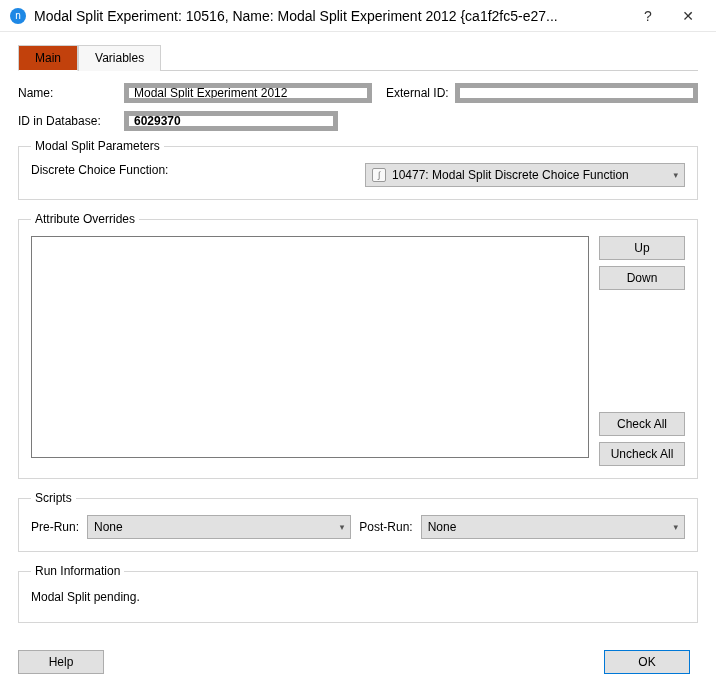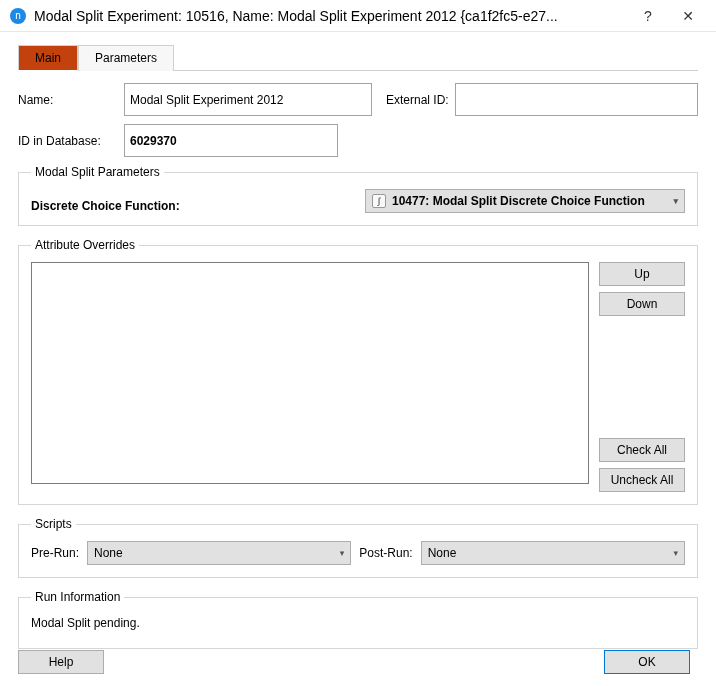--- a/index.html
+++ b/index.html
@@ -72,42 +72,41 @@
     .form-row {
       display: flex;
       align-items: center;
       margin-bottom: 8px;
       gap: 6px;
     }
     .form-row label {
       white-space: nowrap;
     }
     input[type="text"] {
-      border: 1px solid #a3a3a3;
+      border: 5px solid #a3a3a3;
       padding: 3px 5px;
       font-family: inherit;
       font-size: 12px;
-      height: 33px;
+      height: 20px;
       background: #fff;
     }
     fieldset {
       border: 1px solid #d6d6d6;
       padding: 10px 12px 12px 12px;
       margin-bottom: 12px;
       position: relative;
     }
     fieldset legend {
       padding: 0 4px;
       font-size: 12px;
     }
     .dcf-row {
       display: flex;
-      align-items: flex-end;
+      align-items: flex-start;
       gap: 26px;
-      font-weight: bold;
     }
     .dropdown {
       border: 1px solid #adadad;
       background: #e1e1e1;
       height: 24px;
       display: flex;
       align-items: center;
       padding: 0 6px;
       cursor: pointer;
       gap: 6px;
@@ -180,21 +179,21 @@
   <div class="app-icon">n</div>
   <div class="title">Modal Split Experiment: 10516, Name: Modal Split Experiment 2012  {ca1f2fc5-e27...</div>
   <div class="win-btn">?</div>
   <div class="win-btn">✕</div>
 </div>
 
 <div class="content">
 
   <div class="tabs">
     <div class="tab active">Main</div>
-    <div class="tab">Parameters</div>
+    <div class="tab">Variables</div>
   </div>
 
   <div class="form-row">
     <label style="width:100px">Name:</label>
     <input type="text" style="width: 248px;" value="Modal Split Experiment 2012">
     <label style="margin-left:8px">External ID:</label>
     <input type="text" style="flex: 1 1 0%;" value="">
   </div>
 
   <div class="form-row">

